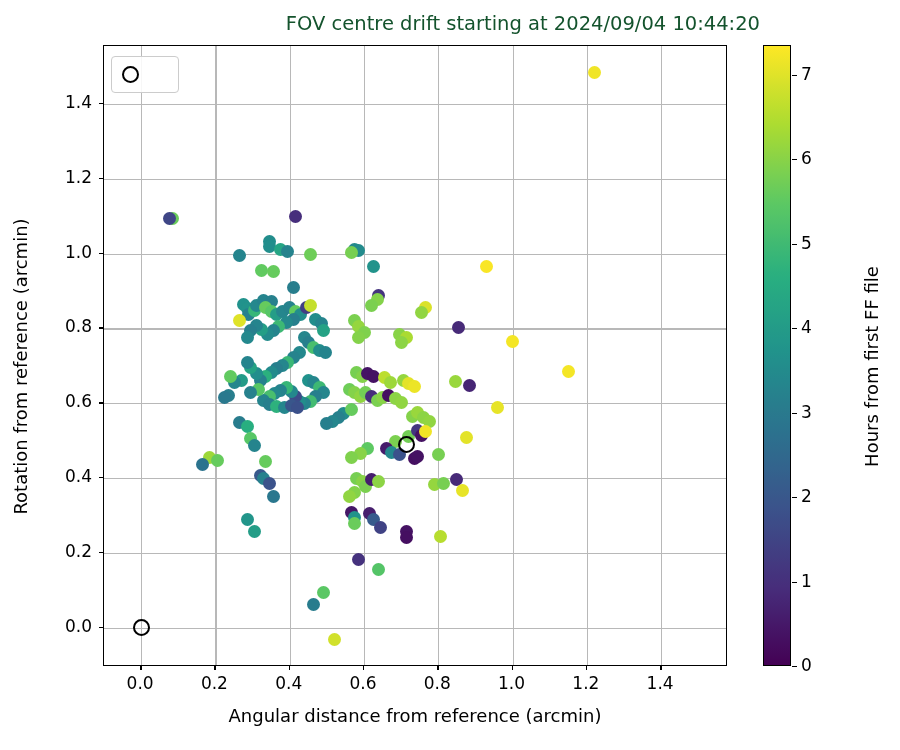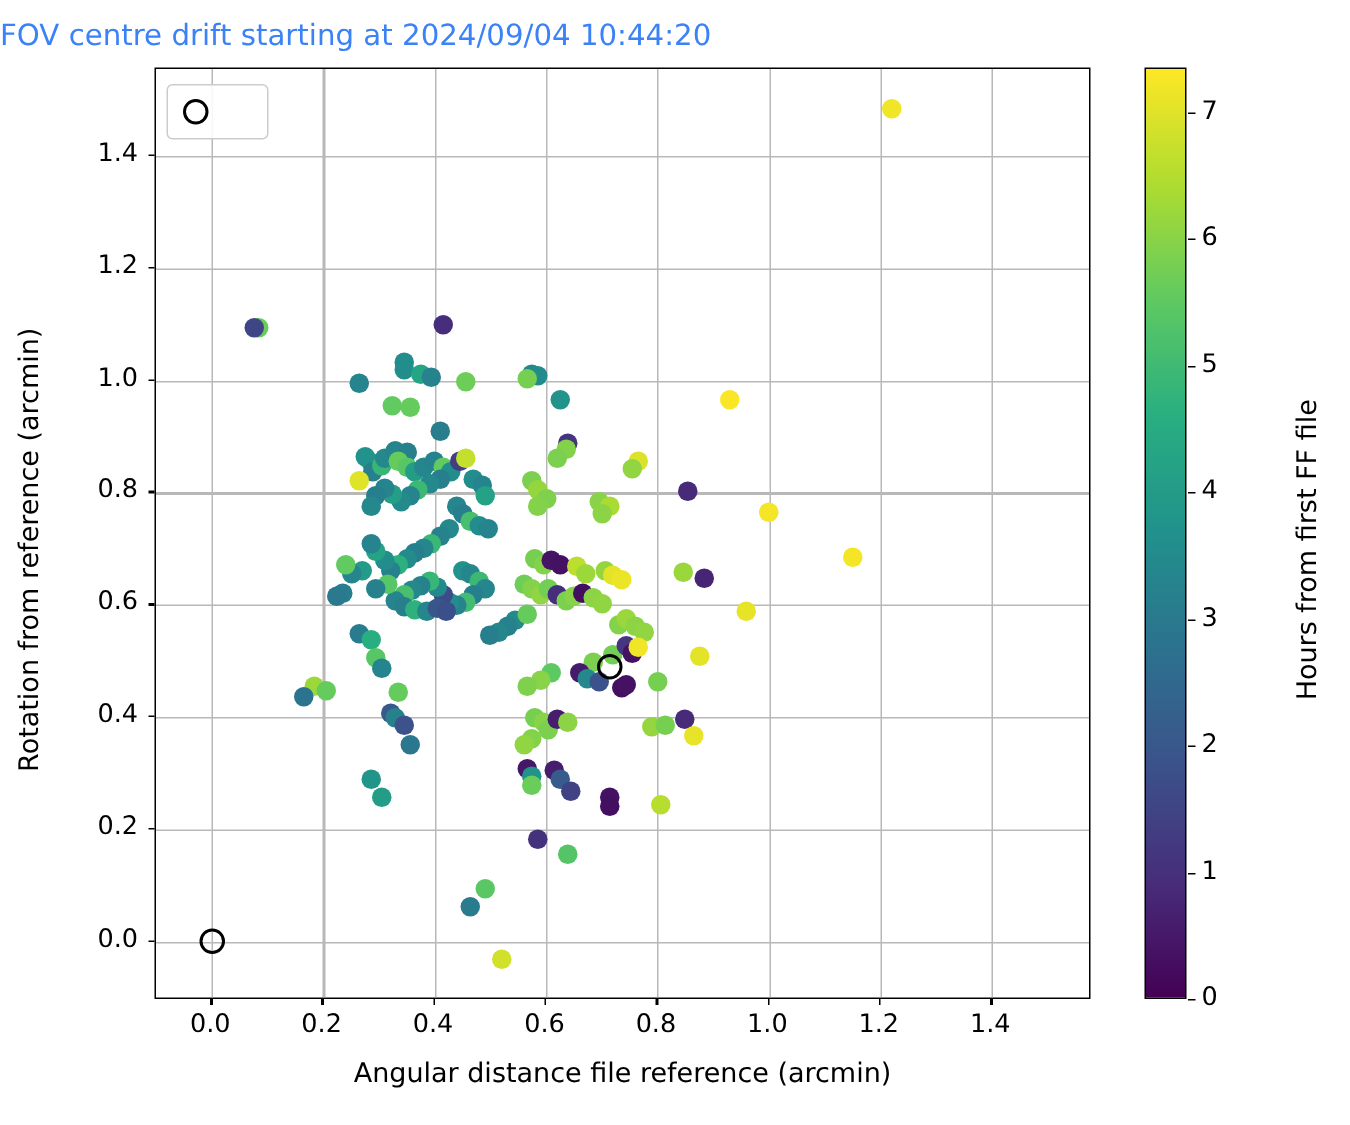--- a/index.html
+++ b/index.html
@@ -20,23 +20,23 @@
     width: 900px;
     height: 750px;
   }
 
   
   #chart-title {
     position: absolute;
     left: 0;
     top: 12px;
     width: 760px;
-    text-align: left;
+    text-align: right;
     font-size: 19.5px;
-    color: #3b82f6;
+    color: #14532d;
     white-space: nowrap;
   }
 
   
   #plot-area {
     position: absolute;
     left: 103px;
     top: 45px;
     width: 624px;
     height: 621px;
@@ -443,21 +443,21 @@
       <div class="tick-y" style="top: 327.443px;"></div>
       <div class="ticklabel-y" style="top: 327.443px;">0.8</div>
       <div class="tick-y" style="top: 252.623px;"></div>
       <div class="ticklabel-y" style="top: 252.623px;">1.0</div>
       <div class="tick-y" style="top: 177.804px;"></div>
       <div class="ticklabel-y" style="top: 177.804px;">1.2</div>
       <div class="tick-y" style="top: 102.985px;"></div>
       <div class="ticklabel-y" style="top: 102.985px;">1.4</div>
     </div>
 
-  <div id="xlabel">Angular distance file reference (arcmin)</div>
+  <div id="xlabel">Angular distance from reference (arcmin)</div>
   <div id="ylabel">Rotation from reference (arcmin)</div>
 
   <div id="legend">
     <span class="legend-marker"></span>
   </div>
 
   <div id="colorbar-wrap">
     <div id="colorbar-gradient" style="background: linear-gradient(to top, rgb(68, 1, 84) 0%, rgb(68, 7, 89) 1.6%, rgb(69, 12, 94) 3.2%, rgb(69, 18, 99) 4.8%, rgb(70, 23, 104) 6.3%, rgb(70, 29, 109) 7.9%, rgb(70, 35, 114) 9.5%, rgb(71, 40, 119) 11.1%, rgb(71, 46, 123) 12.7%, rgb(69, 50, 125) 14.3%, rgb(68, 55, 127) 15.9%, rgb(66, 60, 129) 17.5%, rgb(65, 64, 131) 19%, rgb(63, 69, 133) 20.6%, rgb(62, 74, 135) 22.2%, rgb(60, 78, 137) 23.8%, rgb(59, 83, 139) 25.4%, rgb(57, 87, 139) 27%, rgb(55, 91, 140) 28.6%, rgb(53, 95, 140) 30.2%, rgb(51, 99, 141) 31.7%, rgb(49, 103, 141) 33.3%, rgb(47, 107, 141) 34.9%, rgb(45, 111, 142) 36.5%, rgb(43, 115, 142) 38.1%, rgb(42, 119, 142) 39.7%, rgb(41, 123, 141) 41.3%, rgb(39, 127, 141) 42.9%, rgb(38, 131, 141) 44.4%, rgb(36, 135, 141) 46%, rgb(35, 139, 140) 47.6%, rgb(34, 143, 140) 49.2%, rgb(33, 147, 139) 50.8%, rgb(34, 151, 138) 52.4%, rgb(35, 154, 136) 54%, rgb(36, 158, 135) 55.6%, rgb(37, 162, 133) 57.1%, rgb(38, 165, 132) 58.7%, rgb(39, 169, 130) 60.3%, rgb(40, 173, 129) 61.9%, rgb(44, 176, 126) 63.5%, rgb(51, 180, 122) 65.1%, rgb(58, 183, 118) 66.7%, rgb(65, 186, 114) 68.3%, rgb(72, 190, 110) 69.8%, rgb(79, 193, 107) 71.4%, rgb(85, 197, 103) 73%, rgb(92, 200, 99) 74.6%, rgb(102, 203, 93) 76.2%, rgb(112, 205, 87) 77.8%, rgb(122, 208, 81) 79.4%, rgb(132, 210, 74) 81%, rgb(142, 212, 68) 82.5%, rgb(152, 215, 61) 84.1%, rgb(162, 217, 55) 85.7%, rgb(172, 220, 49) 87.3%, rgb(182, 221, 47) 88.9%, rgb(192, 223, 45) 90.5%, rgb(202, 224, 44) 92.1%, rgb(212, 225, 43) 93.7%, rgb(223, 227, 41) 95.2%, rgb(233, 228, 40) 96.8%, rgb(243, 230, 38) 98.4%, rgb(253, 231, 37) 100%);"></div>
   </div>
   <div id="colorbar-ticks">

